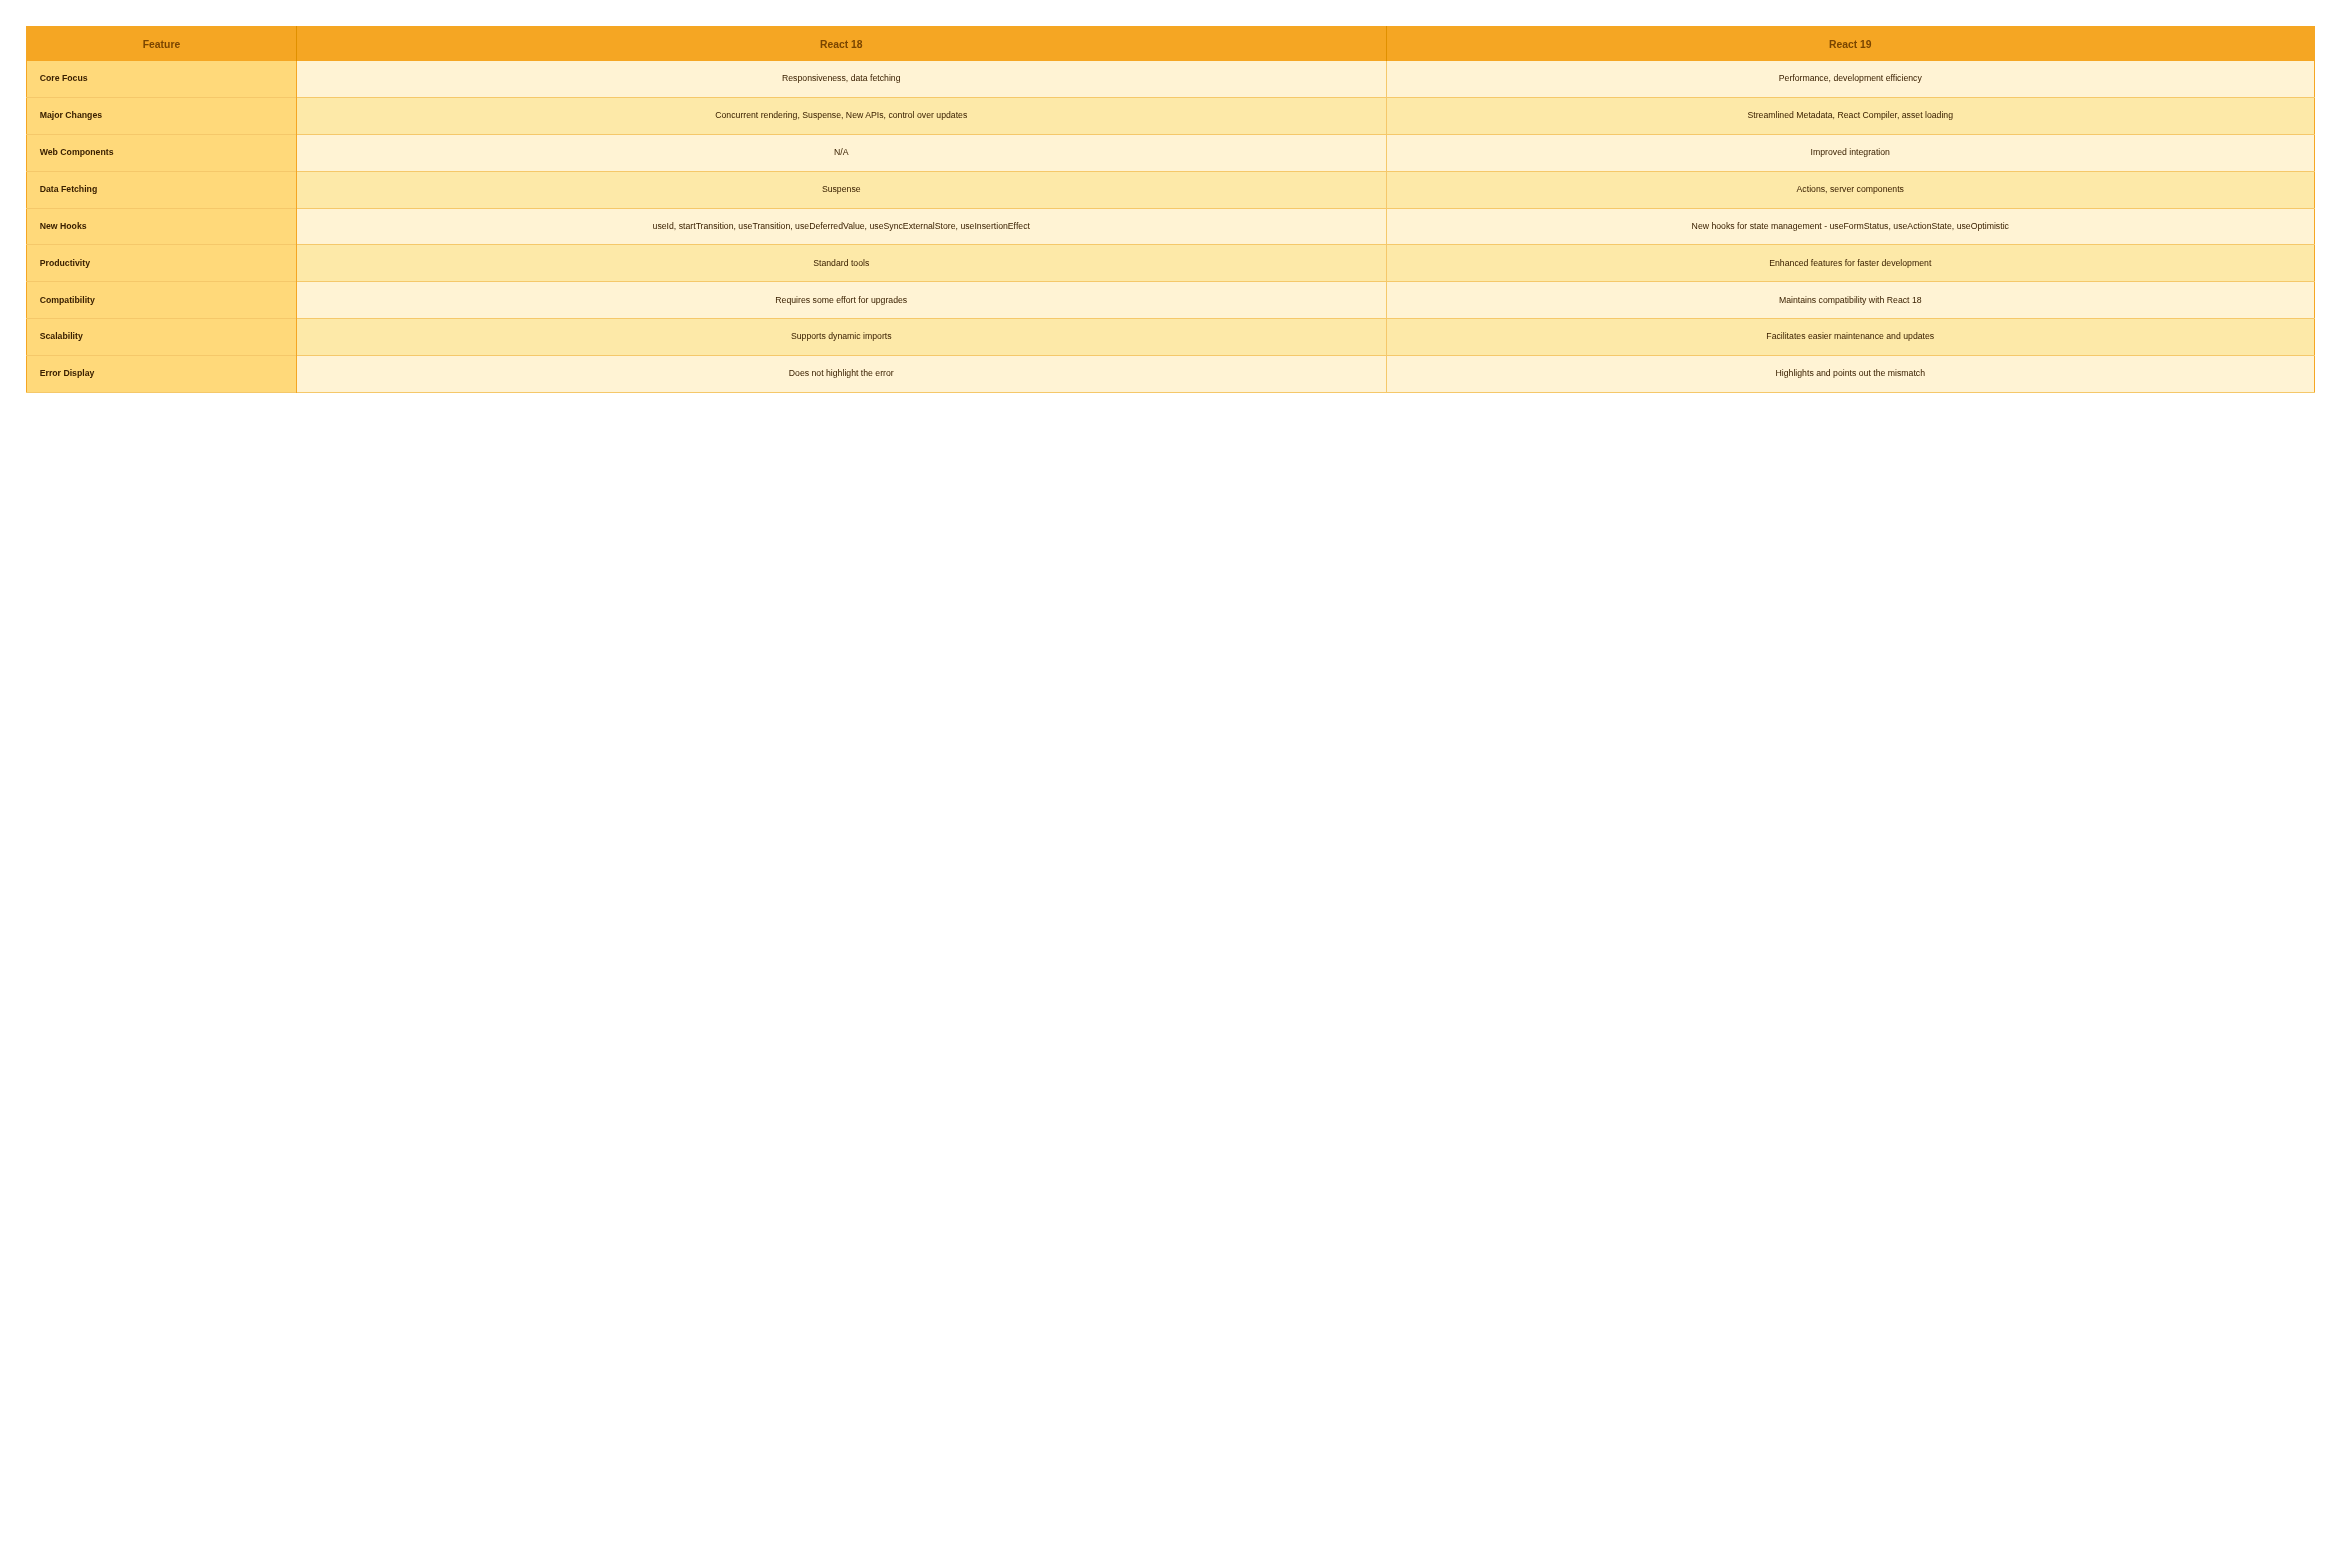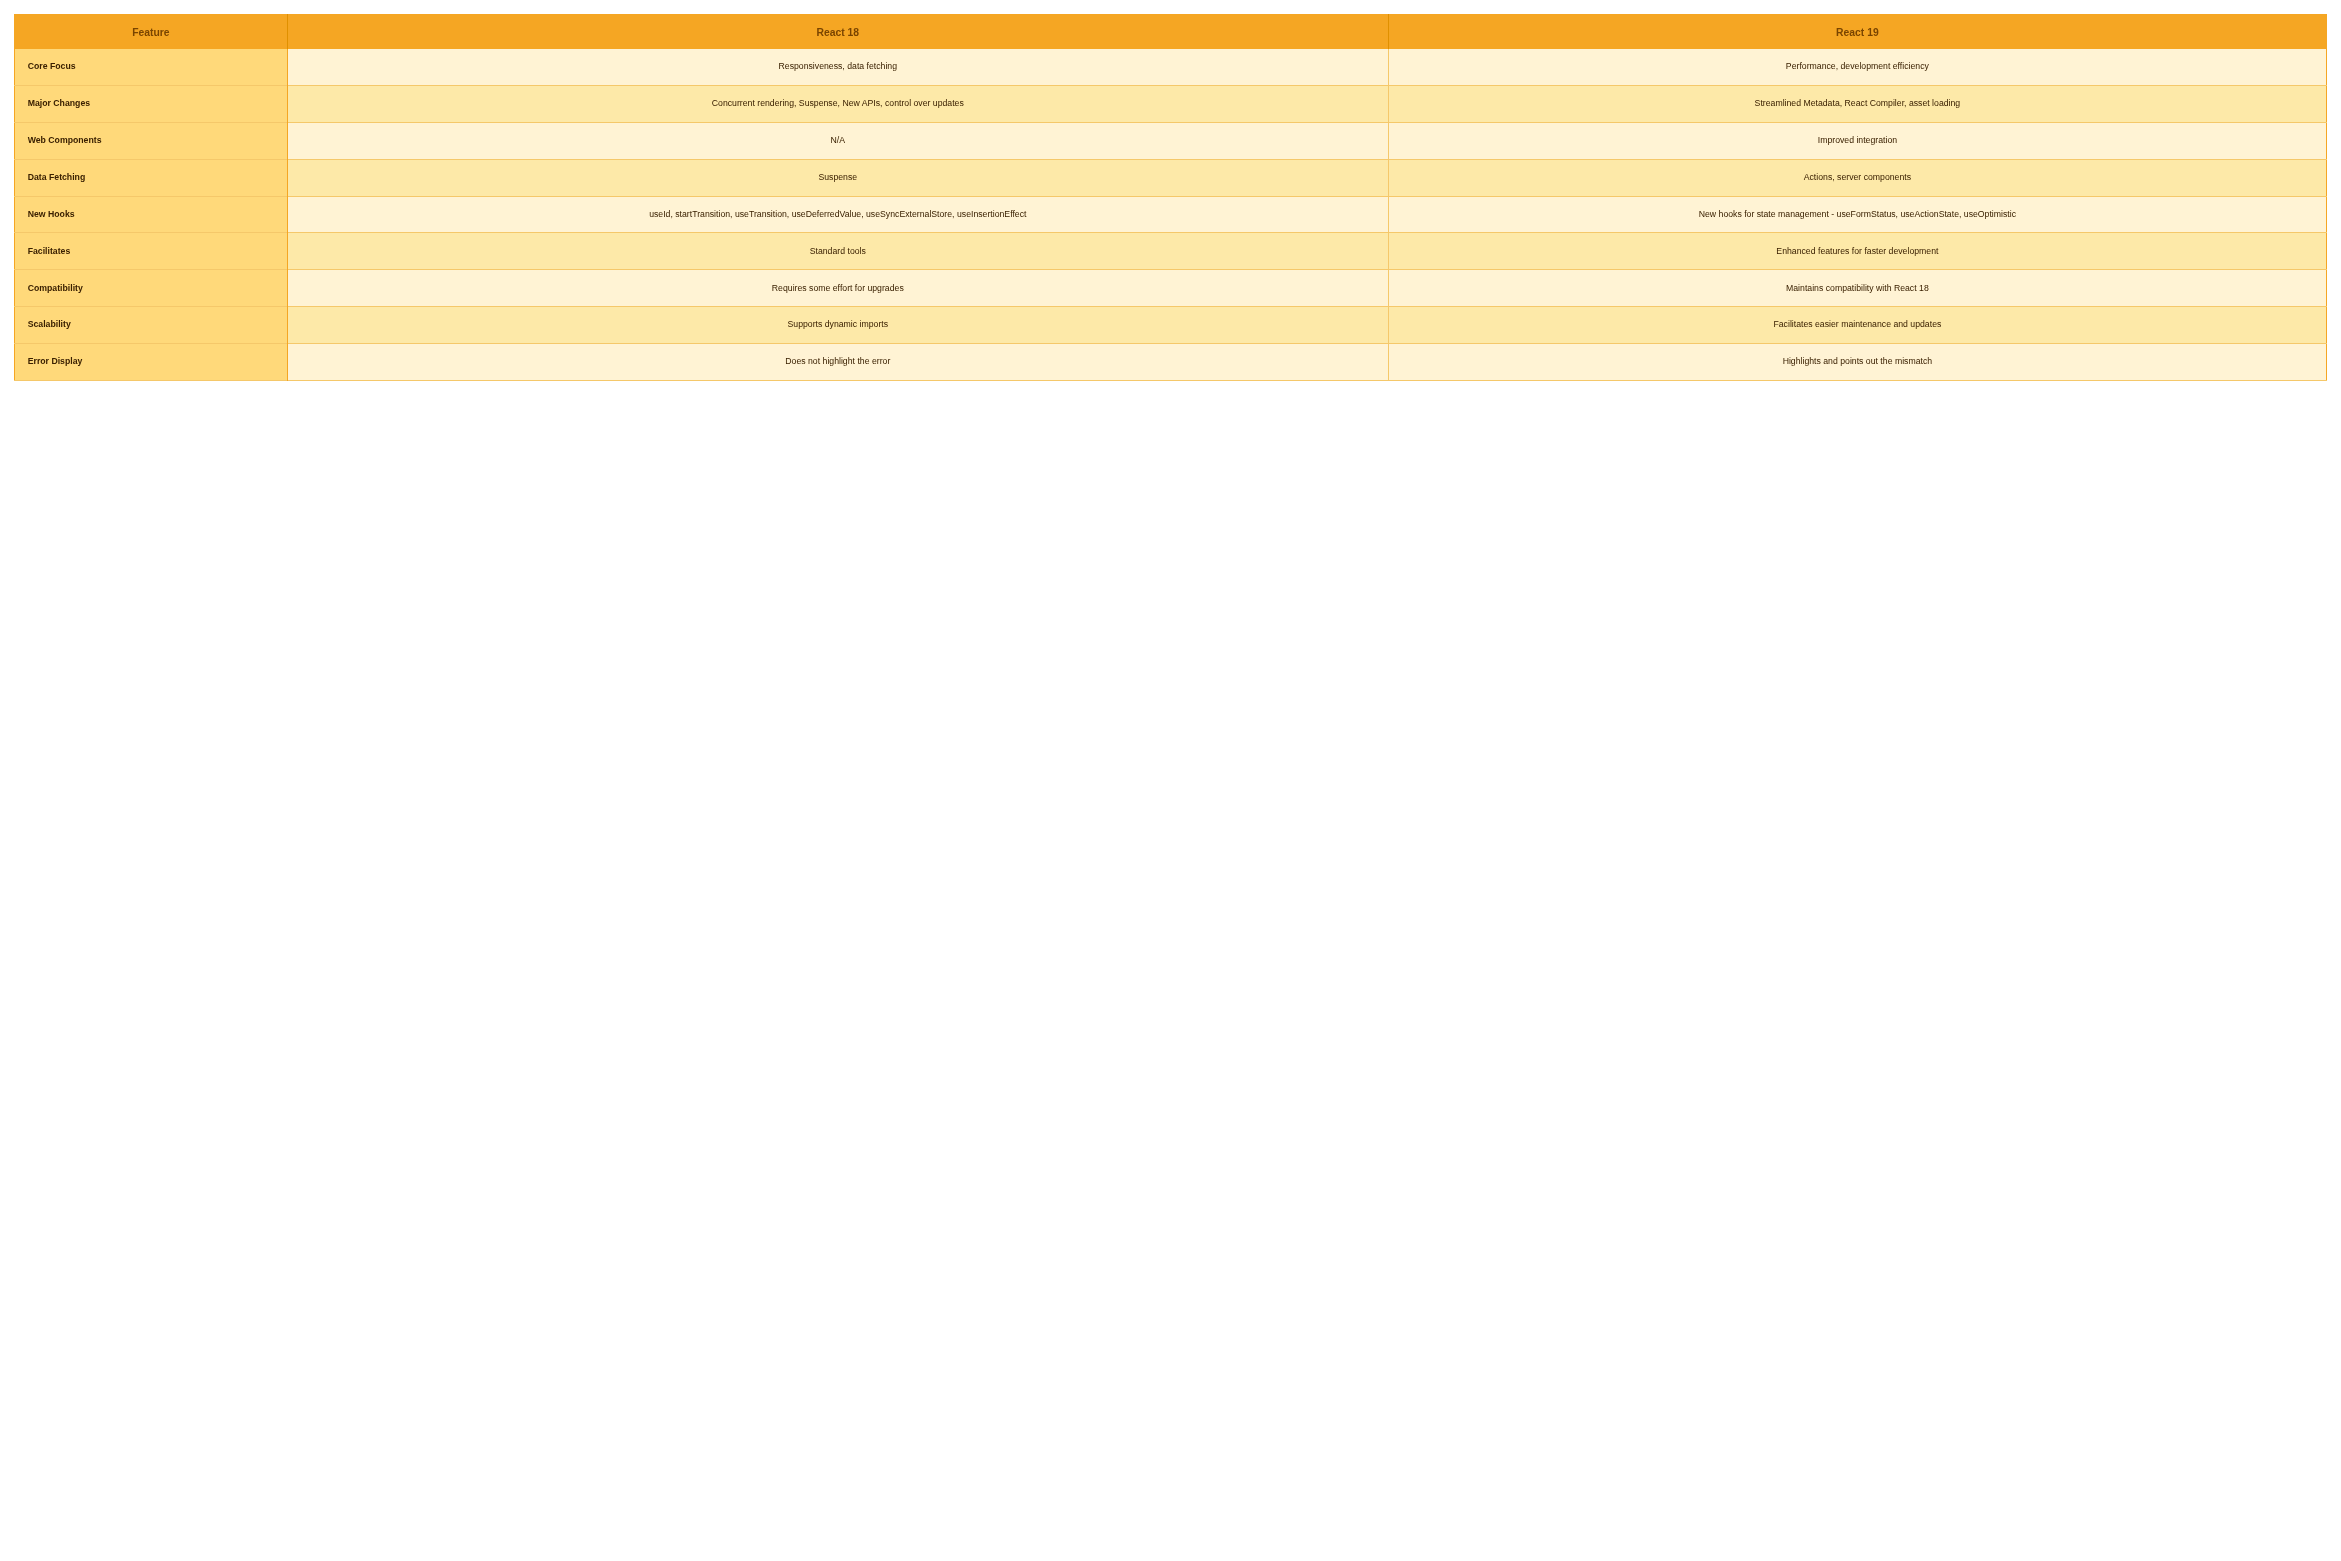--- a/index.html
+++ b/index.html
@@ -1,18 +1,18 @@
 <!DOCTYPE html>
 <html style="font-size:8.3px"><head>
   <meta charset="utf-8">
   <style>
     * {
       box-sizing: border-box;
       margin: 0;
-      padding: 4px;
+      padding: 16px;
     }
 
     body {
       background: #fff;
       font-family: Arial, sans-serif;
       display: flex;
       justify-content: center;
       align-items: flex-start;
       padding: 10.3px;
     }
@@ -103,21 +103,21 @@
         <td>Data Fetching</td>
         <td>Suspense</td>
         <td>Actions, server components</td>
       </tr>
       <tr>
         <td>New Hooks</td>
         <td>useId, startTransition, useTransition, useDeferredValue, useSyncExternalStore, useInsertionEffect</td>
         <td>New hooks for state management - useFormStatus, useActionState, useOptimistic</td>
       </tr>
       <tr>
-        <td>Facilitates</td>
+        <td>Productivity</td>
         <td>Standard tools</td>
         <td>Enhanced features for faster development</td>
       </tr>
       <tr>
         <td>Compatibility</td>
         <td>Requires some effort for upgrades</td>
         <td>Maintains compatibility with React 18</td>
       </tr>
       <tr>
         <td>Scalability</td>

